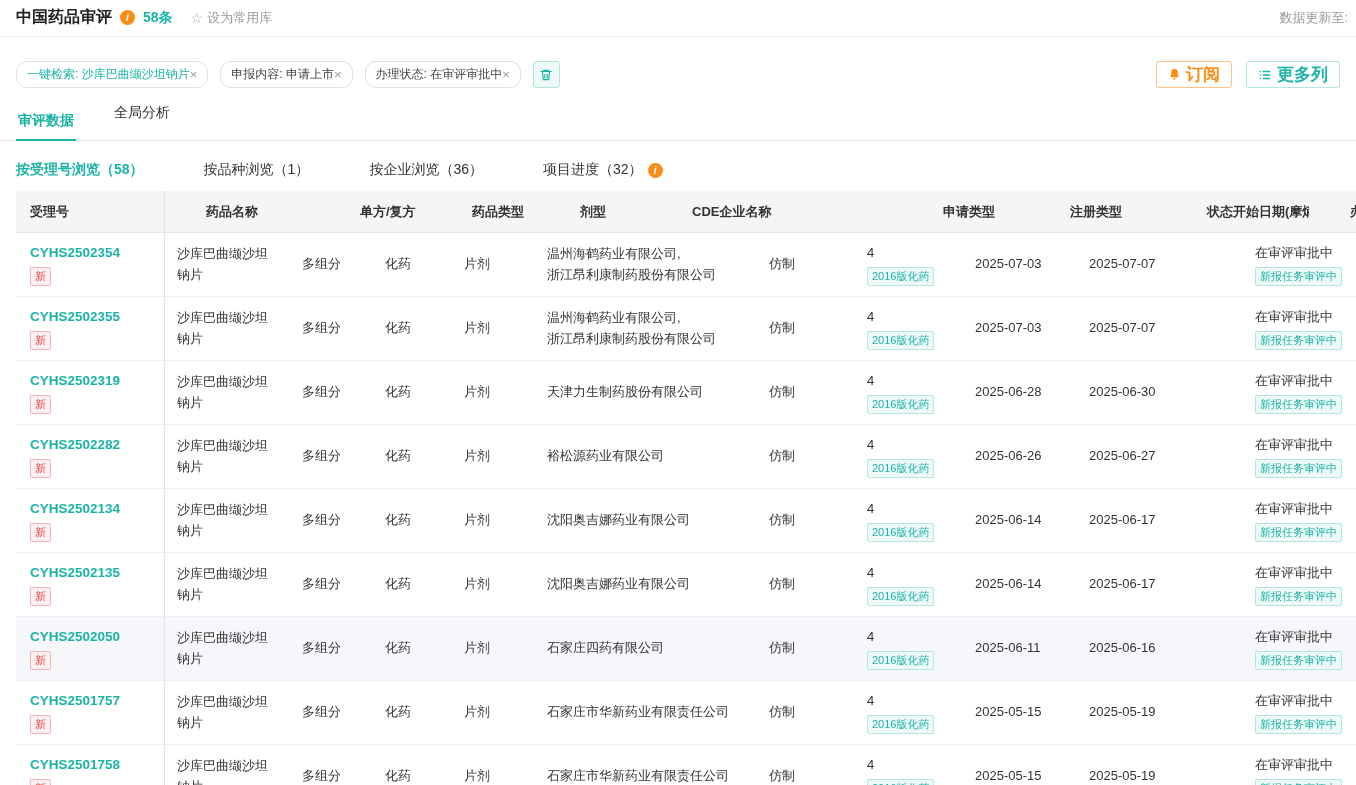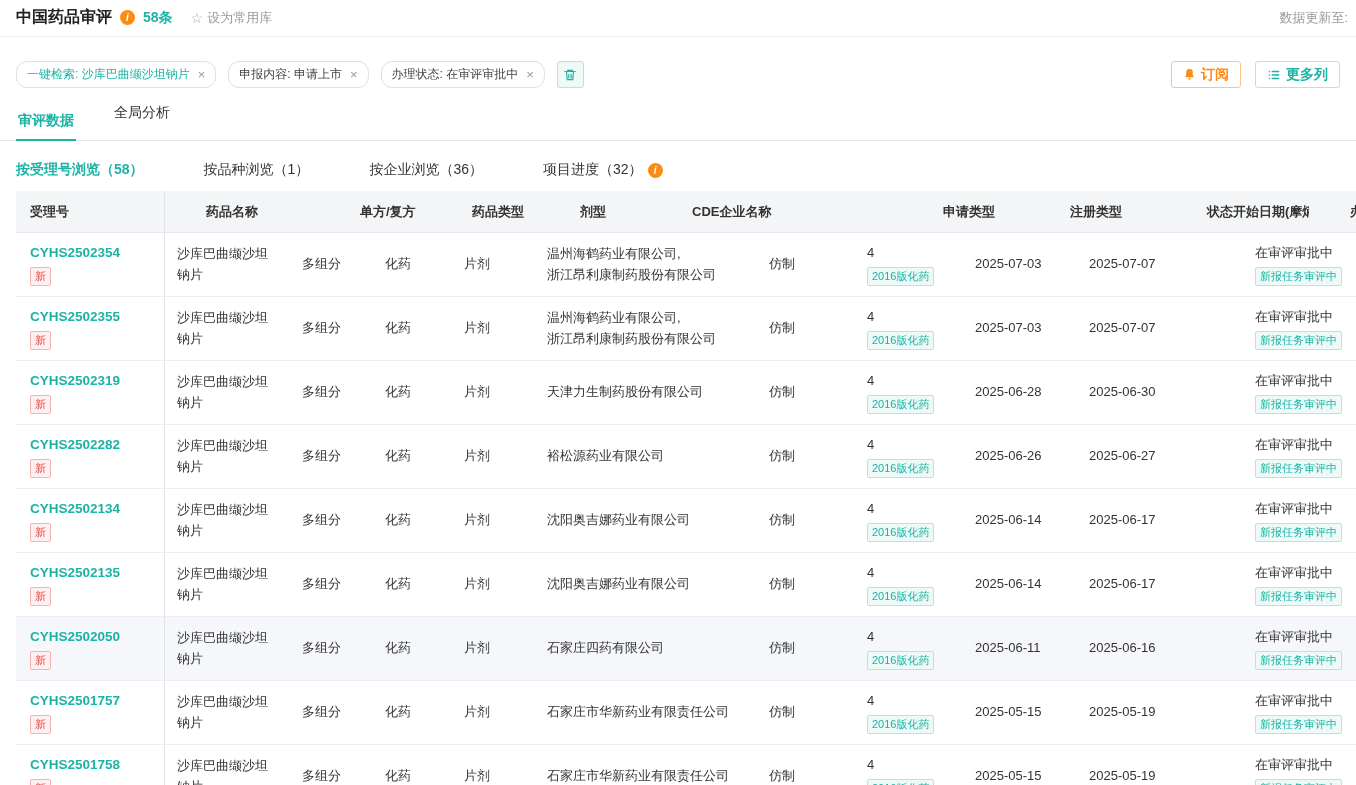--- a/index.html
+++ b/index.html
@@ -25,31 +25,31 @@
     font-size:10px;font-weight:700;font-style:italic;cursor:pointer;}
   .count{color:var(--accent);font-weight:700;font-size:14px;}
   .fav{display:inline-flex;align-items:center;gap:4px;color:#999;font-size:13px;
     margin-left:10px;cursor:pointer;}
   .star{font-size:14px;color:#aaa;}
   .updated{color:#999;font-size:13px;white-space:nowrap;margin-right:-8px;}
 
   
   .filter-row{display:flex;align-items:center;margin:24px 16px 0;}
   .chips{display:flex;align-items:center;gap:12px;}
-  .chip{display:inline-flex;align-items:center;gap:8px;height:27px;padding:0 10px;
+  .chip{display:inline-flex;align-items:center;gap:0;height:27px;padding:0 10px;
     border:1px solid #dcdfe6;border-radius:11px;font-size:12px;color:#444;
     background:#fff;cursor:default;}
   .chip-accent{color:var(--accent);}
   .chip-x{color:#999;font-size:13px;cursor:pointer;line-height:1;}
   .icon-btn{display:inline-flex;align-items:center;justify-content:center;
     width:27px;height:27px;margin-left:12px;border:1px solid var(--accent-light);
     background:var(--accent-bg);border-radius:3px;cursor:pointer;}
   .spacer{flex:1;}
   .btn{display:inline-flex;align-items:center;gap:5px;height:27px;padding:0 11px;
-    border-radius:3px;background:#fff;font-size:14px;cursor:pointer;}
+    border-radius:3px;background:#fff;font-size:17px;cursor:pointer;}
   .btn-orange{border:1px solid #ffc187;color:var(--orange);font-weight:700;}
   .btn-teal{border:1px solid var(--accent-light);color:var(--accent);font-weight:700;margin-left:14px;}
 
   
   .tabs{display:flex;gap:36px;margin-top:10px;padding:0 16px;border-bottom:1px solid #e8e8e8;}
   .tab{font-size:14px;color:#333;padding:6px 2px 9px;cursor:pointer;}
   .tab.active{color:var(--accent);font-weight:700;border-bottom:2px solid var(--accent);margin-bottom:-1px;margin-top:8px;}
 
   
   .views{display:flex;align-items:center;gap:60px;margin:20px 16px 12px;}

